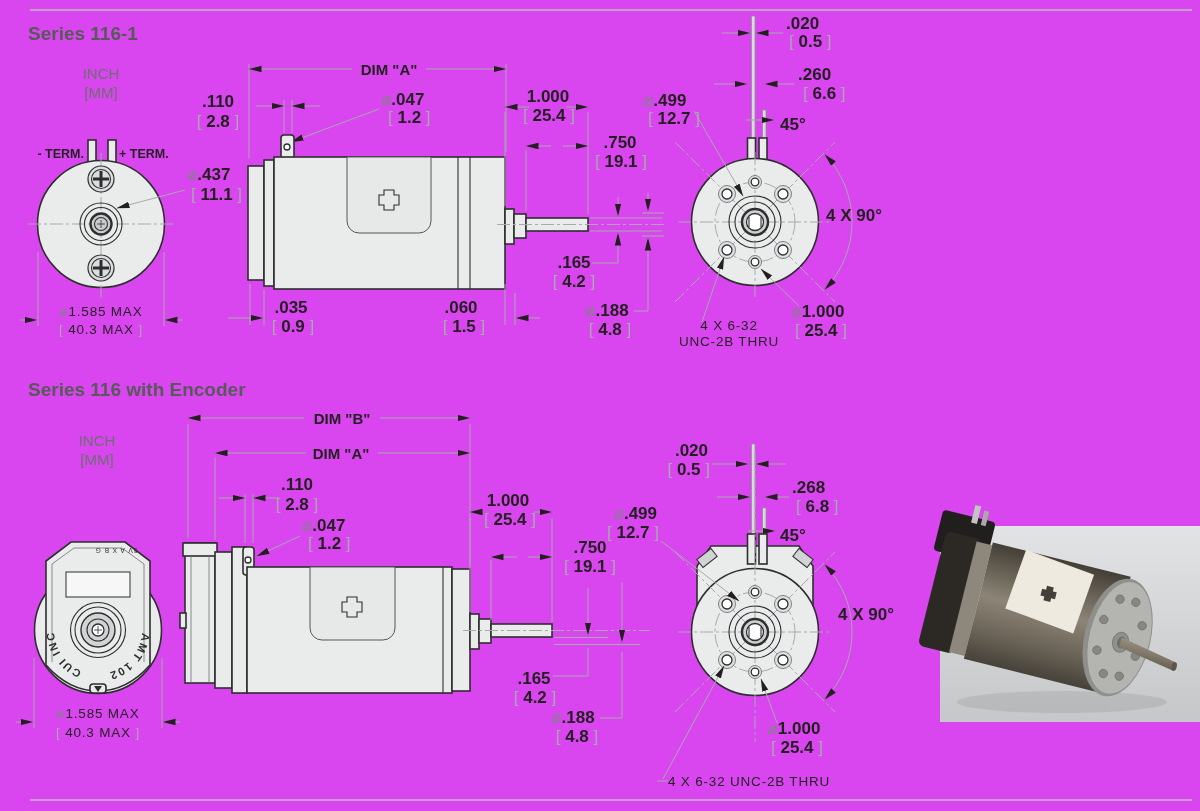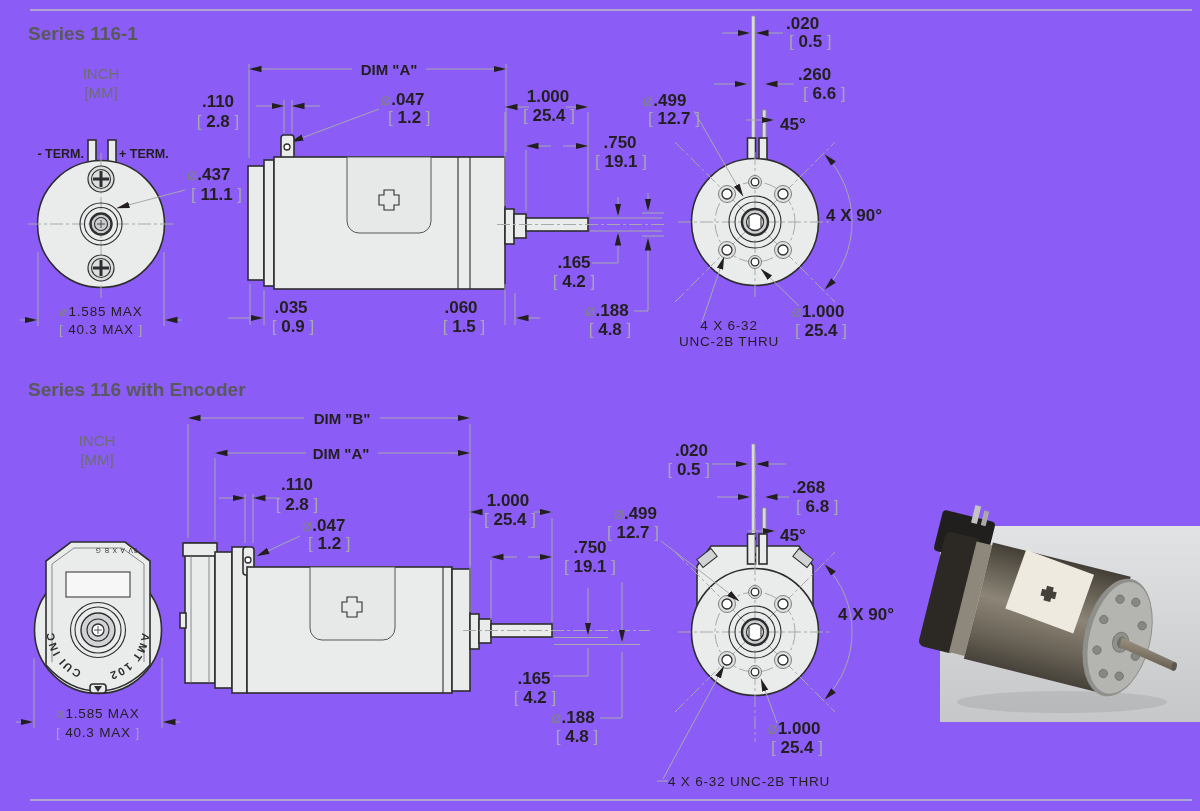--- a/index.html
+++ b/index.html
@@ -1,16 +1,16 @@
 <!DOCTYPE html>
 <html><head>
 <meta charset="utf-8">
 <style>
   html,body{margin:0;padding:0;background:#fff}
-  #stage{position:relative;width:1200px;height:811px;background:#8b5cf6;overflow:hidden}
+  #stage{position:relative;width:1200px;height:811px;background:#d946ef;overflow:hidden}
   svg{display:block}
   text{font-family:"Liberation Sans","DejaVu Sans",sans-serif}
   .title{font-size:19px;font-weight:bold;fill:#58595b}
   .units{font-size:15px;fill:#6d6e71}
   .dim{font-size:17px;font-weight:bold;fill:#231f20}
   .dimb{font-size:15px;font-weight:bold;fill:#231f20}
   .term{font-size:12.5px;font-weight:bold;fill:#231f20}
   .note{font-size:13.5px;fill:#231f20;letter-spacing:.8px}
   .enc{font-size:11px;font-weight:bold;fill:#2e2e30;letter-spacing:1.5px}
   .pins{font-size:6.5px;fill:#2e2e30;letter-spacing:1px}

